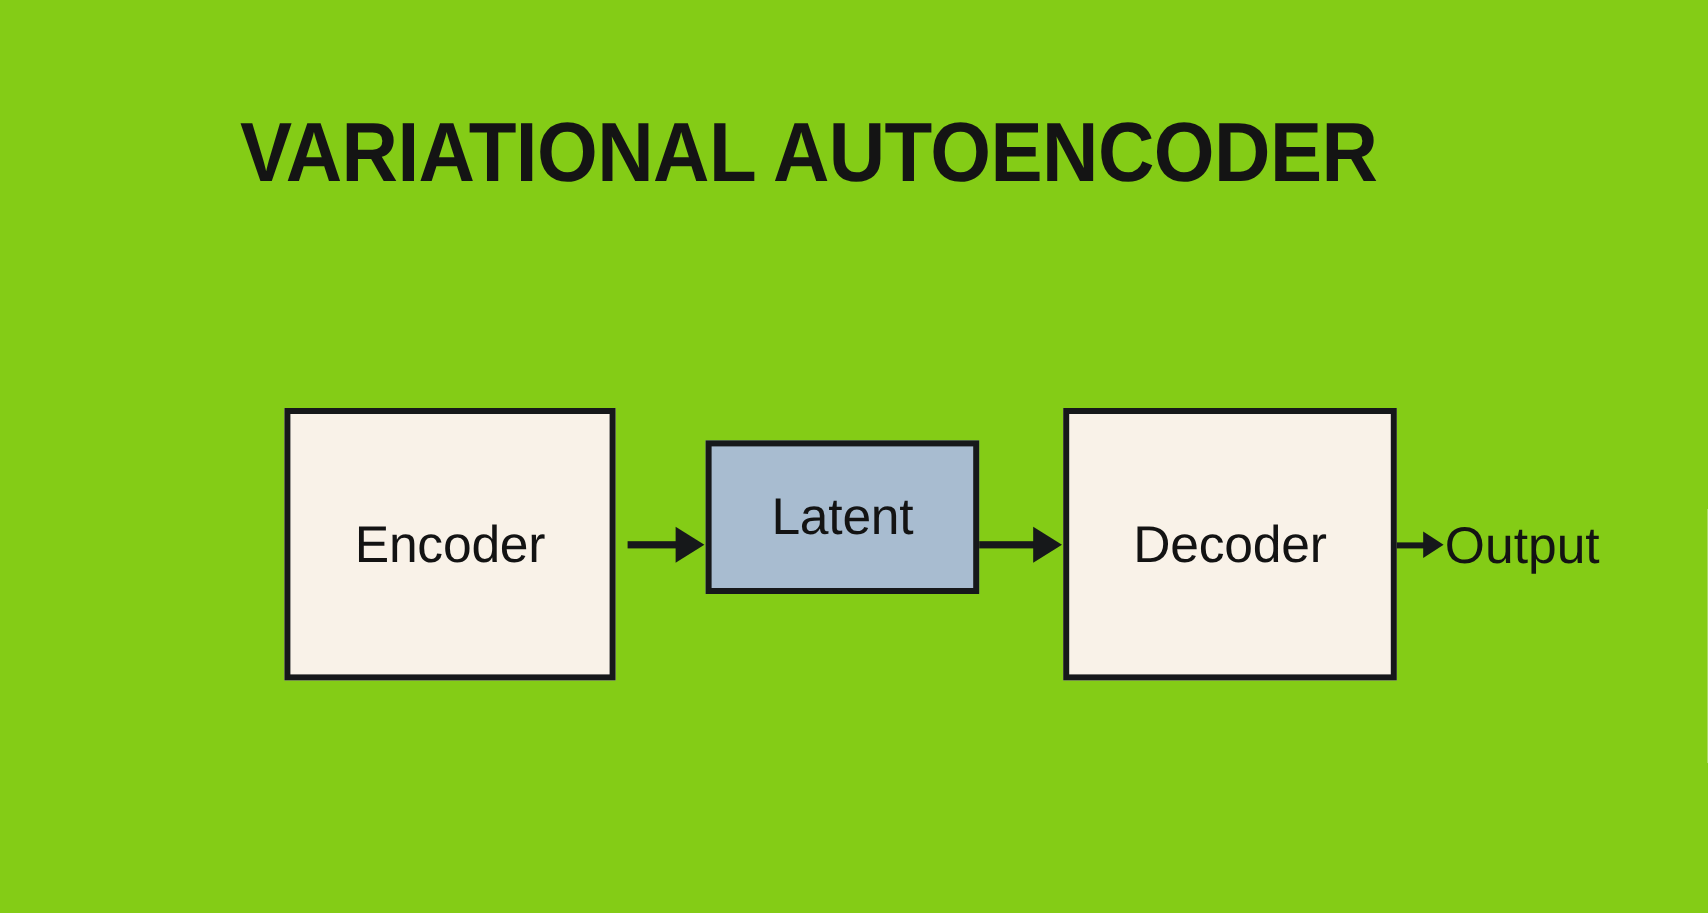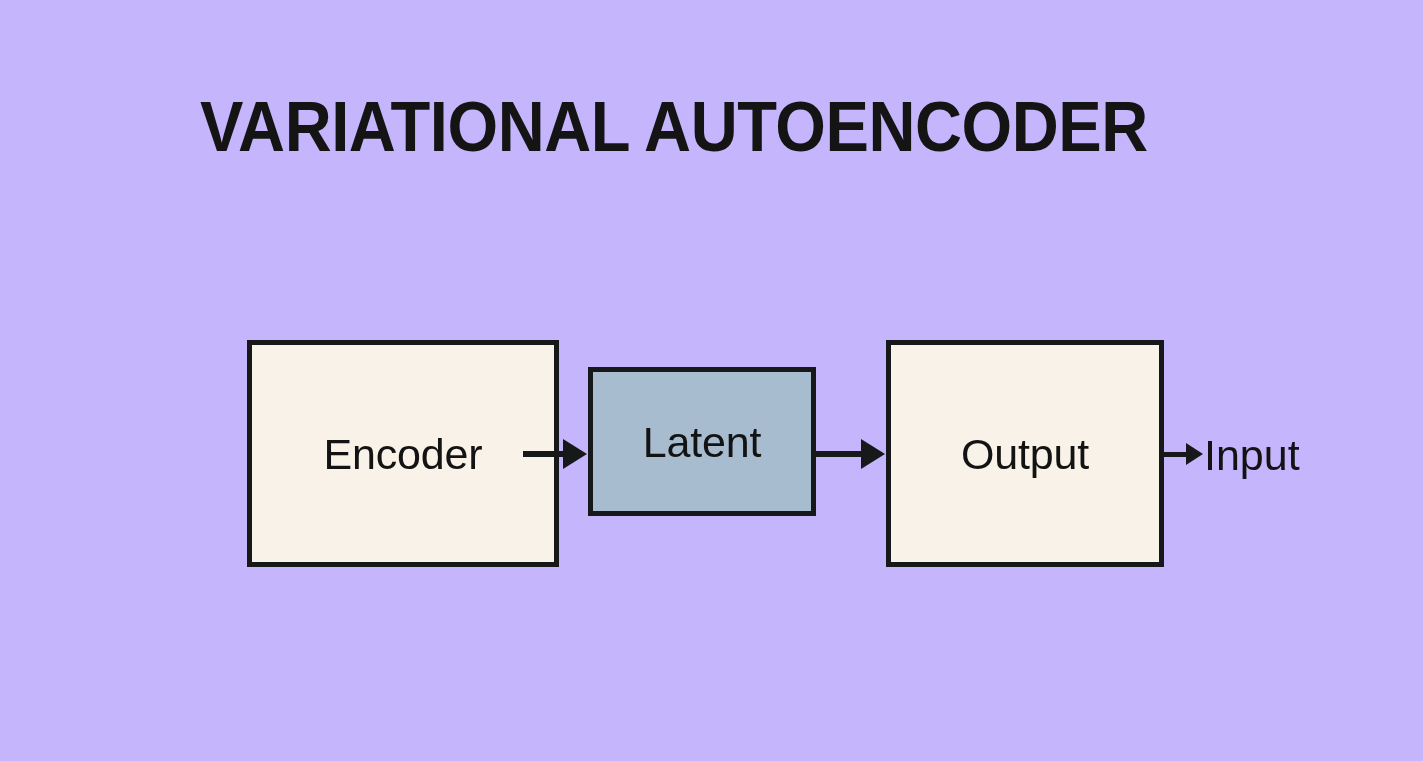--- a/index.html
+++ b/index.html
@@ -11,21 +11,21 @@
     width: 1423px;
     height: 761px;
     background: #f2efe9;
     font-family: "Liberation Sans", sans-serif;
     overflow: hidden;
   }
   .canvas {
     position: relative;
     width: 1423px;
     height: 761px;
-    background: #c4b5fd;
+    background: #84cc16;
   }
 
   
   .title {
     position: absolute;
     left: 200px;
     top: 88px;
     font-family: "Liberation Sans", sans-serif;
     font-weight: bold;
     font-size: 70px;
@@ -49,31 +49,31 @@
   }
   .node-label {
     font-family: "Liberation Sans", sans-serif;
     font-size: 43px;
     line-height: 50px;
     color: #131313;
     letter-spacing: -0.2px;
   }
 
   #node-encoder {
-    left: 247px;
+    left: 237px;
     top: 340px;
-    width: 312px;
+    width: 276px;
     height: 227px;
     background: #f9f2e8;
   }
   #node-latent {
     left: 588px;
     top: 367px;
     width: 228px;
-    height: 149px;
+    height: 128px;
     background: #a8bcd0;
   }
   #node-decoder {
     left: 886px;
     top: 340px;
     width: 278px;
     height: 227px;
     background: #f9f2e8;
   }
 
@@ -157,23 +157,23 @@
       <span>Latent</span><br>
     </span>
   </div>
 
   <div class="arrow" id="arrow-latent-decoder">
     <span class="shaft"></span>
     <span class="head"></span>
   </div>
 
   <div class="node" id="node-decoder">
-    <span class="node-label">Output</span>
+    <span class="node-label">Decoder</span>
   </div>
 
   <div class="arrow small" id="arrow-decoder-output">
     <span class="shaft"></span>
     <span class="head"></span>
   </div>
 
-  <div class="edge-label" id="label-output">Input</div>
+  <div class="edge-label" id="label-output">Output</div>
 
 </div>
 
 </body></html>

